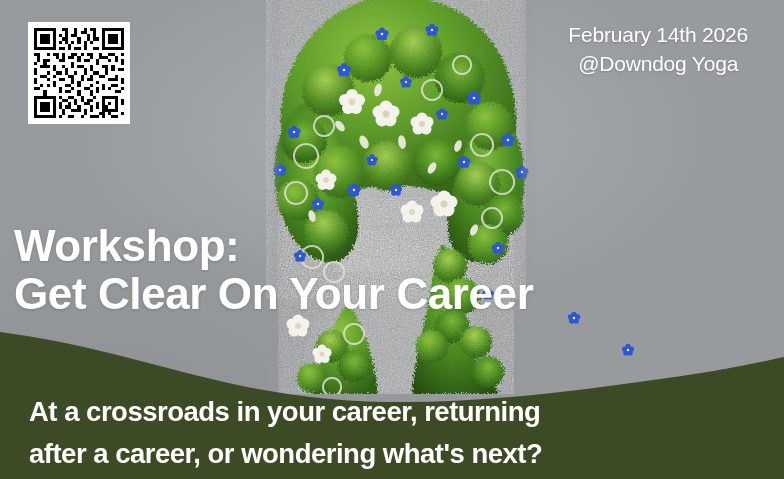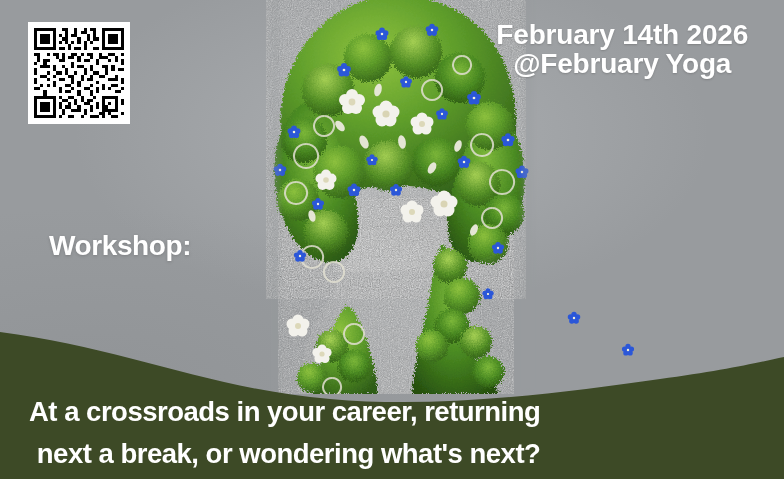--- a/index.html
+++ b/index.html
@@ -66,51 +66,50 @@
   }
   .qr-wrap svg { display:block; width:100%; height:100%; }
 
   
   .info-block {
     position: absolute;
     right: 36px;
     top: 20px;
     text-align: center;
     color: #ffffff;
-    font-weight: bold;
-    font-size: 28px;
+    font-weight: normal;
+    font-size: 21px;
     line-height: 29px;
     letter-spacing: -0.2px;
     text-shadow: 0 1px 2px rgba(60,60,60,0.28);
   }
   .info-block div { white-space: nowrap; }
 
   .headline {
     position: absolute;
-    left: 49px;
+    left: 14px;
     top: 222px;
     color: #ffffff;
     font-weight: bold;
-    font-size: 28px;
+    font-size: 44px;
     line-height: 48px;
     letter-spacing: -0.4px;
     text-shadow: 0 1px 3px rgba(70,70,70,0.30);
   }
   .headline div { white-space: nowrap; }
 
   .tagline {
     position: absolute;
     left: 29px;
     top: 391px;
     color: #ffffff;
     font-weight: bold;
     font-size: 27.5px;
     line-height: 42px;
     letter-spacing: -0.5px;
-    text-align: right;
   }
   .tagline div { white-space: nowrap; }
 </style>
 </head>
 <body>
 
 <div id="poster">
 
   <div class="bg-gray"></div>
   <div class="bg-vignette"></div>
@@ -712,25 +711,26 @@
           <rect x="24" y="30" width="1" height="1"></rect>
         <rect x="27" y="30" width="2" height="1"></rect>
         <rect x="10" y="30" width="1" height="1"></rect>
           <rect x="22" y="30" width="1" height="1"></rect>
       </g>
     </svg>
   </div>
 
   <div class="info-block">
     <div>February 14th 2026</div>
-    <div>@February Yoga</div>
+    <div>@Downdog Yoga</div>
   </div>
 
   <div class="headline">
     <div>Workshop:</div>
+    <div>Get Clear On Your Career</div>
   </div>
 
   <div class="tagline">
     <div>At a crossroads in your career, returning</div>
-    <div>next a break, or wondering what's next?</div>
+    <div>after a career, or wondering what's next?</div>
   </div>
 
 </div>
 
 </body></html>

